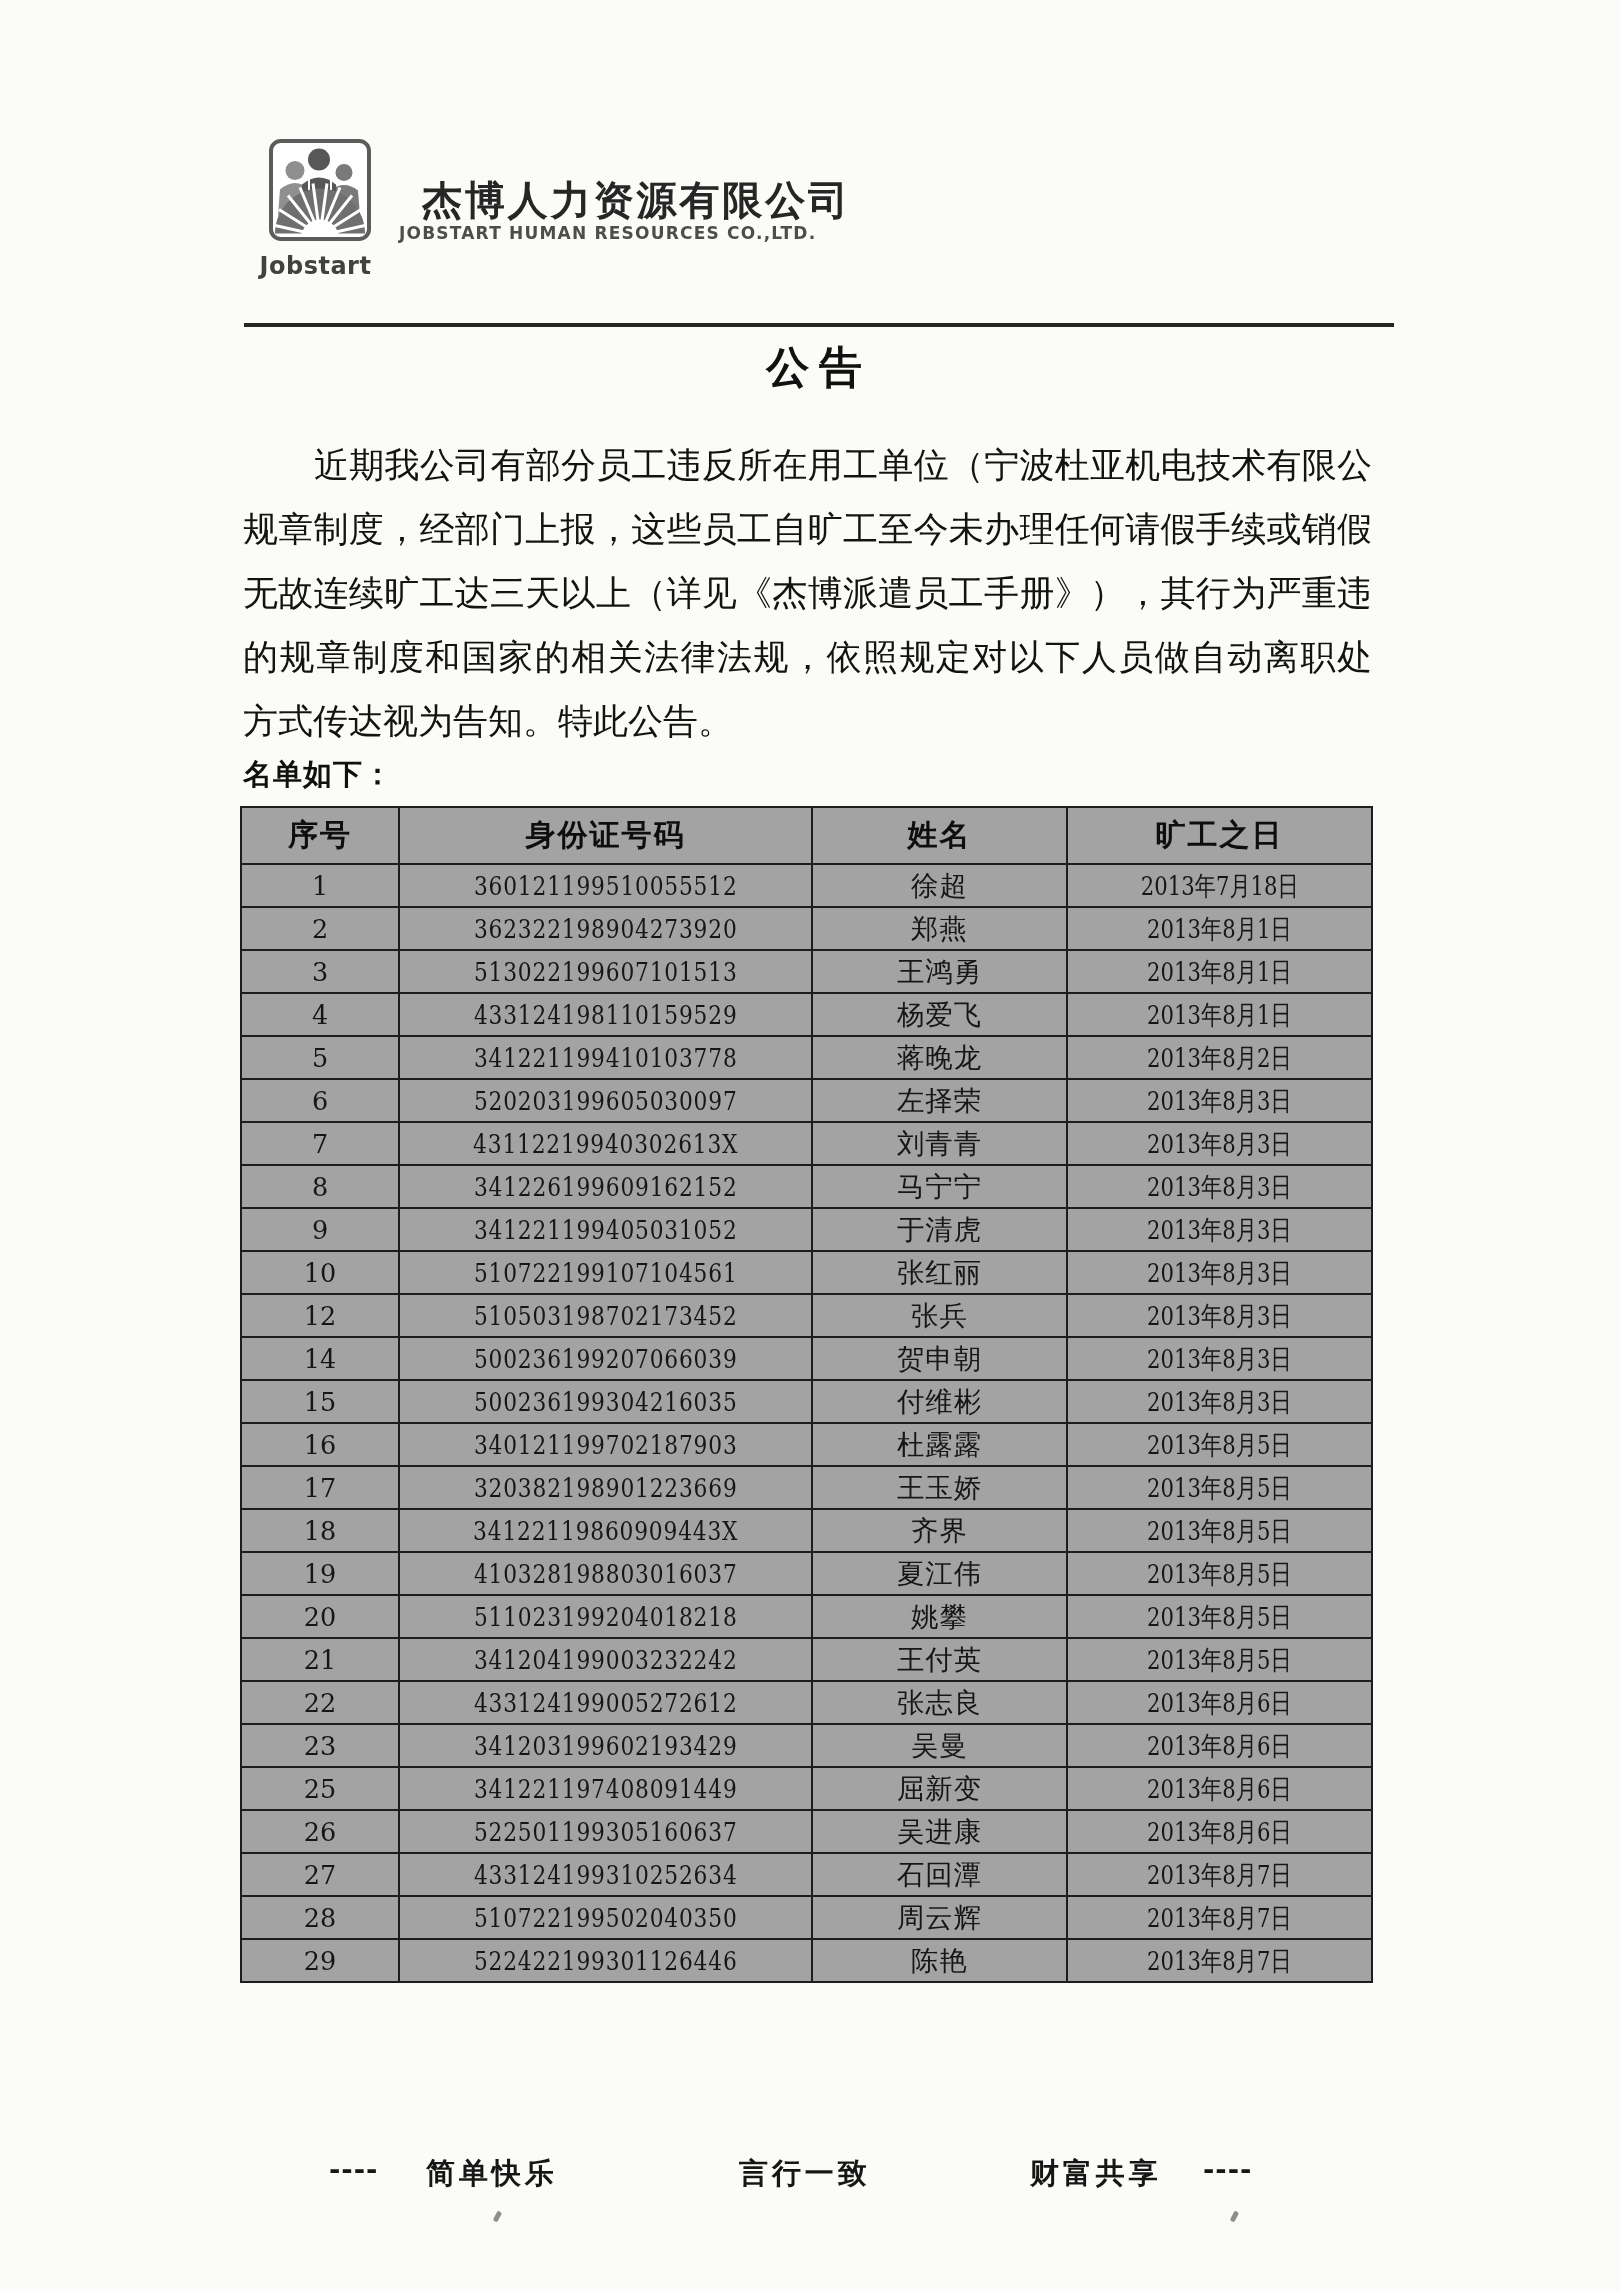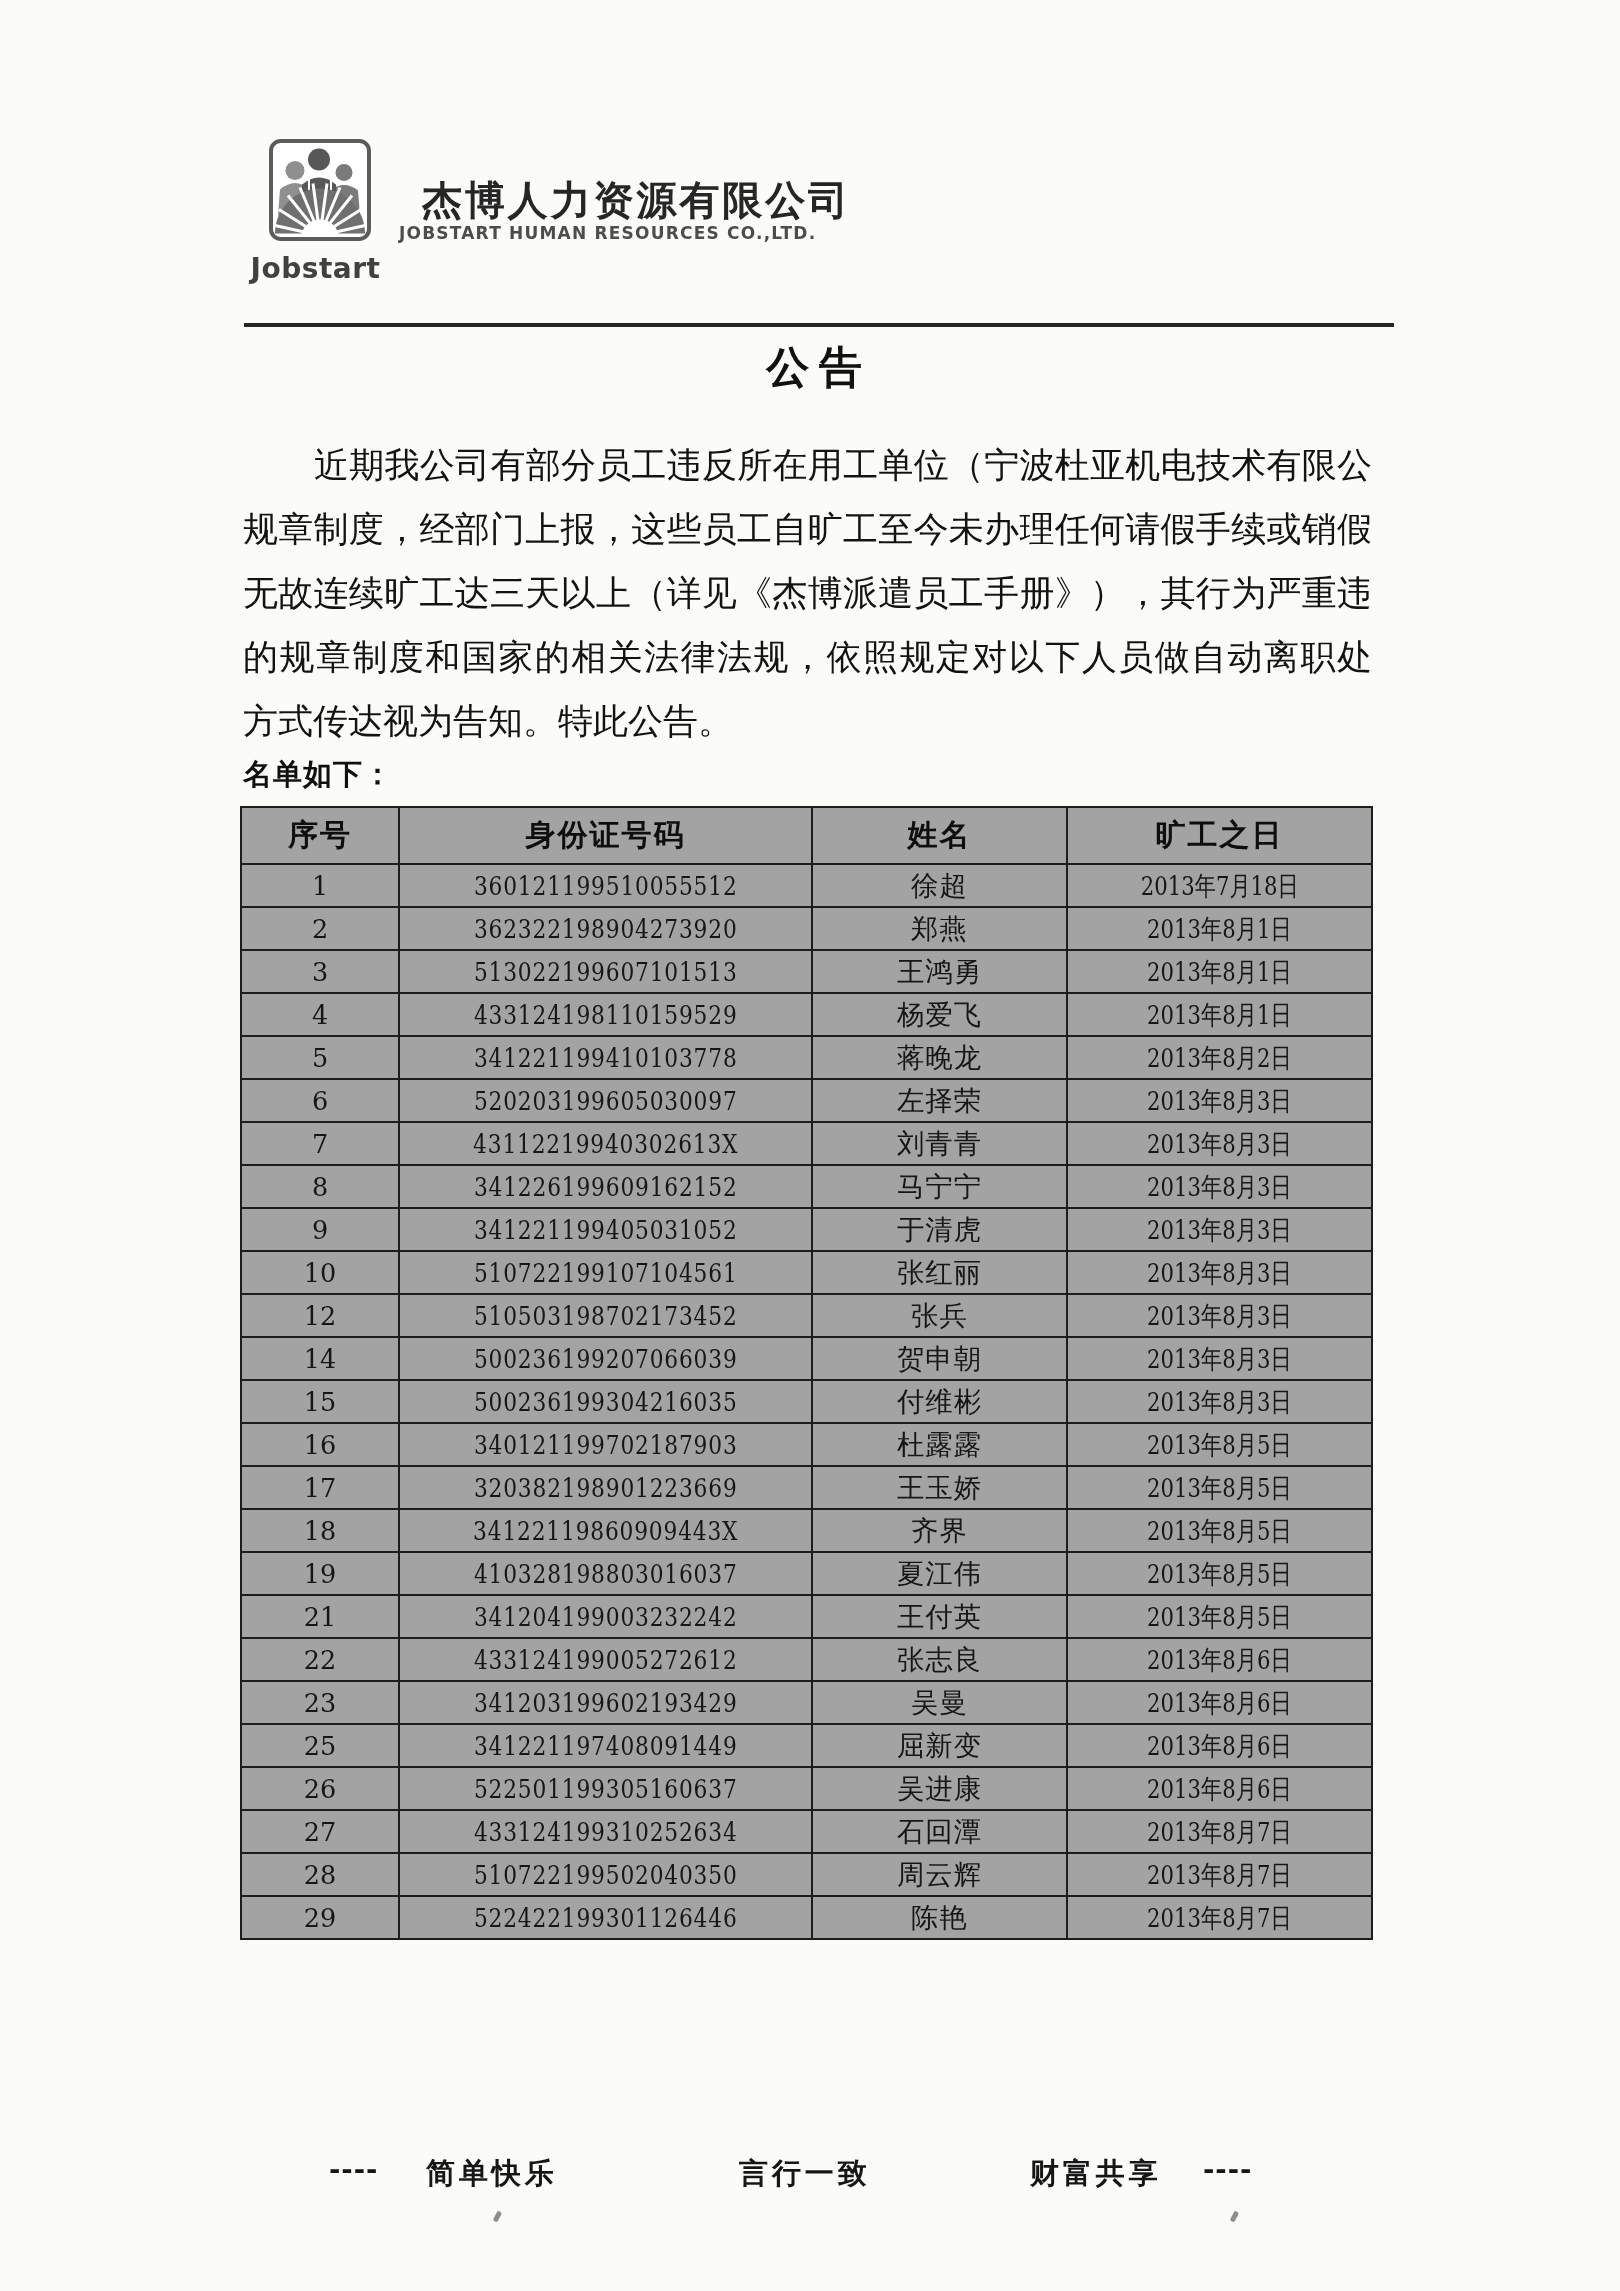--- a/index.html
+++ b/index.html
@@ -17,21 +17,21 @@
   
   .logo-box{
     left:269px;top:139px;width:94px;height:94px;
     border:4.9px solid #5c5c5c;border-radius:11.8px;
     background:#ffffff;overflow:hidden;
   }
   .brand{
     left:247px;top:252px;width:137px;
     text-align:center;
     font-family:"DejaVu Sans","Liberation Sans",sans-serif;
-    font-weight:800;font-size:28px;color:#414141;letter-spacing:0.5px;
+    font-weight:800;font-size:24px;color:#414141;letter-spacing:0.5px;
   }
   .company-cn{
     left:398px;top:173px;
     font-family:"DejaVu Sans","Liberation Sans",sans-serif;
     font-size:40px;font-weight:600;letter-spacing:2.9px;color:#262626;
     white-space:nowrap;
     margin-left:24px;
   }
   .company-en{
     left:399px;top:223px;
@@ -251,20 +251,26 @@
           <td><span class="pname">齐界</span></td>
           <td><span class="datev">2013年8月5日</span></td>
         </tr>
         <tr>
           <td><span class="seq">19</span></td>
           <td><span class="idnum">410328198803016037</span></td>
           <td><span class="pname">夏江伟</span></td>
           <td><span class="datev">2013年8月5日</span></td>
         </tr>
         <tr>
+          <td><span class="seq">20</span></td>
+          <td><span class="idnum">511023199204018218</span></td>
+          <td><span class="pname">姚攀</span></td>
+          <td><span class="datev">2013年8月5日</span></td>
+        </tr>
+        <tr>
           <td><span class="seq">21</span></td>
           <td><span class="idnum">341204199003232242</span></td>
           <td><span class="pname">王付英</span></td>
           <td><span class="datev">2013年8月5日</span></td>
         </tr>
         <tr>
           <td><span class="seq">22</span></td>
           <td><span class="idnum">433124199005272612</span></td>
           <td><span class="pname">张志良</span></td>
           <td><span class="datev">2013年8月6日</span></td>

